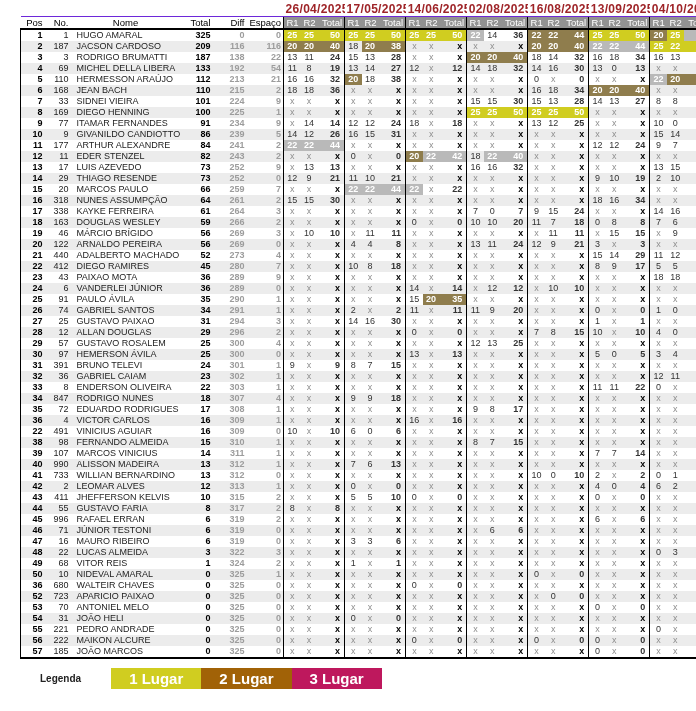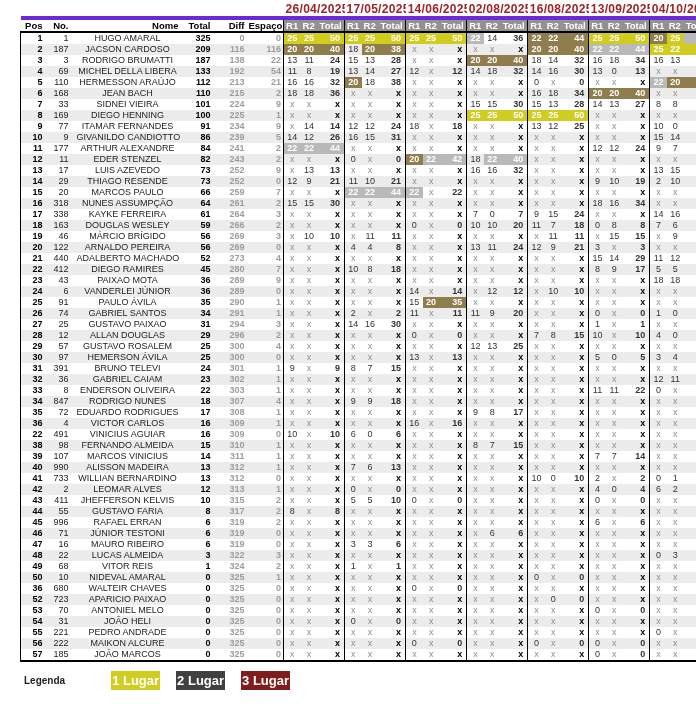--- a/index.html
+++ b/index.html
@@ -10,45 +10,45 @@
   body{font-family:"Liberation Sans",sans-serif;color:#000;}
   .page{width:696px;box-sizing:border-box;padding:2px 4px 2px 20px;}
   table{border-collapse:collapse;table-layout:fixed;width:671px;}
   td,th{font-size:9px;line-height:11px;height:11px;padding:0 2px;white-space:nowrap;overflow:hidden;box-sizing:border-box;}
   
   col.c-pos{width:24px}col.c-no{width:26px}col.c-name{width:110px}
   col.c-tot{width:32px}col.c-diff{width:34px}col.c-gap{width:37px}
   col.c-r1,col.c-r2{width:17px}col.c-rt{width:27px}
   
   tr.dates th{color:var(--red);font-weight:bold;font-size:12px;text-align:center;height:14px;line-height:14px;letter-spacing:.3px;}
-  tr.heads th{border-top:4px solid #6d28d9;border-bottom:2px solid #000;font-weight:bold;font-size:9.5px;}
+  tr.heads th{border-top:1px solid #6d28d9;border-bottom:2px solid #000;font-weight:normal;font-size:9.5px;}
   th.lh{text-align:right;background:#fff;}
-  th.lh.nm{}
-  th.rh{background:var(--hg);color:#fff;text-align:left;font-size:9px;}
+  th.lh.nm{text-align:center;}
+  th.rh{background:var(--hg);color:#fff;text-align:right;font-size:9px;}
   
   td.pos{font-weight:bold;text-align:right;border-left:1px solid #000;}
   td.no{text-align:right;color:#222;}
-  td.name{text-align:center;color:#222;padding-left:6px;}
+  td.name{text-align:left;color:#222;padding-left:6px;}
   td.tot{font-weight:bold;text-align:right;}
   td.diff,td.gap{color:#9c9c9c;font-weight:bold;text-align:right;}
   td.rc{text-align:center;color:#333;}
   td.rt{font-weight:bold;text-align:right;padding-right:4px;}
   td.xv{color:#8e8e8e;}
   td.rt.xv{color:#000;font-weight:bold;}
   .bstart{border-left:1.5px solid #000;}
   .bend{border-right:1.5px solid #000;}
   tr.alt td{background:var(--stripe);}
   tbody tr:last-child td{border-bottom:2px solid #000;}
   td.h1{background:var(--c1)!important;color:#fff!important;font-weight:bold;}
   td.h2{background:var(--c2)!important;color:#fff!important;font-weight:bold;}
   td.h3{background:var(--c3)!important;color:#fff!important;font-weight:bold;}
   
-  .legend{display:flex;align-items:center;gap:16px;margin:9px 0 4px 4px;}
+  .legend{display:flex;align-items:center;gap:0;margin:9px 0 4px 20px;}
   .legend .cap{font-weight:bold;font-size:10px;color:#222;margin-right:30px;}
-  .chip{color:#fff;font-weight:bold;font-size:13px;padding:2px 1px;}
+  .chip{color:#fff;font-weight:bold;font-size:15px;padding:2px 18px;}
 </style>
 </head>
 <body>
 
 <div class="page">
   <table>
     <colgroup>
         <col class="c-pos">
         <col class="c-no">
         <col class="c-name">
@@ -1771,16 +1771,16 @@
           <td class="rc bstart xv">x</td>
           <td class="rc xv">x</td>
           <td class="rc rt bend xv">x</td>
         </tr>
       </tbody>
   </table>
 
   <div class="legend">
     <span class="cap">Legenda</span>
     <span class="chip chip-1" style="background: rgb(208, 205, 32);">1 Lugar</span>
-    <span class="chip chip-2" style="background: #404040;">2 Lugar</span>
-    <span class="chip chip-3" style="background: #7f1d1d;">3 Lugar</span>
+    <span class="chip chip-2" style="background: #a16207;">2 Lugar</span>
+    <span class="chip chip-3" style="background: #be185d;">3 Lugar</span>
   </div>
 </div>
 
 </body></html>

